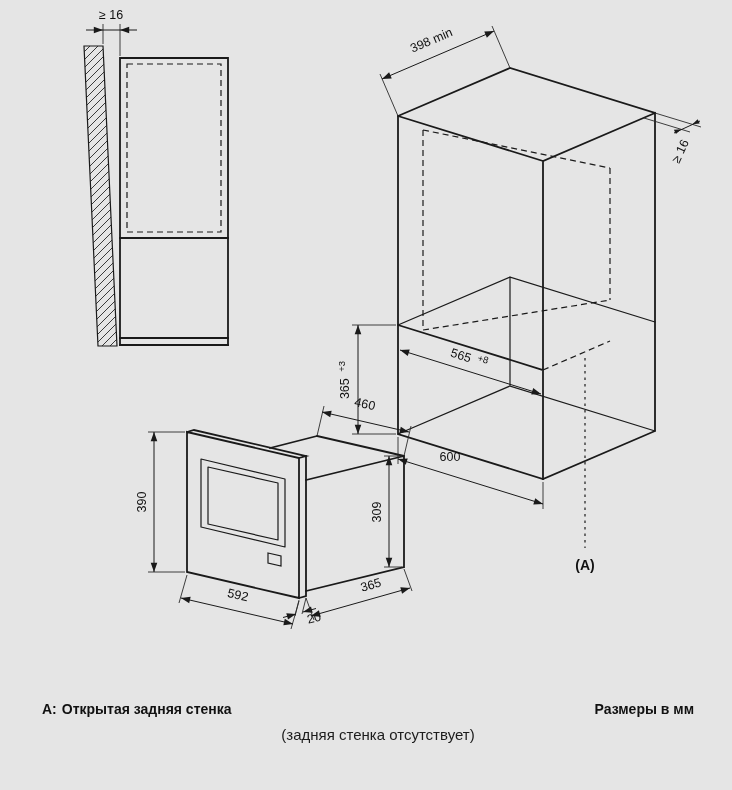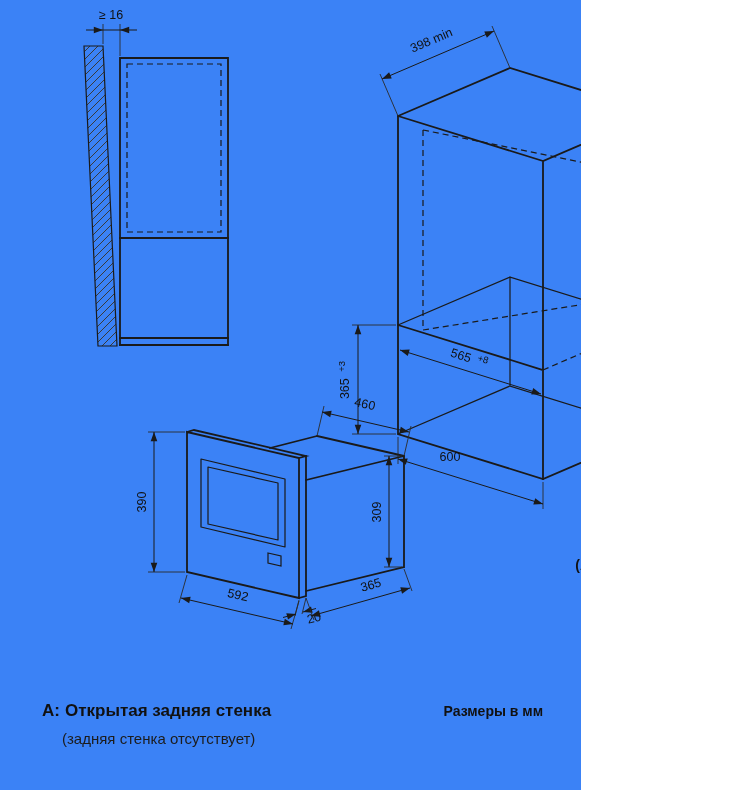--- a/index.html
+++ b/index.html
@@ -1,22 +1,23 @@
 <!DOCTYPE html>
 <html><head>
 <meta charset="utf-8">
 <style>
   html,body{margin:0;padding:0;background:#ffffff;}
   .page{
     position:relative;
-    width:581px;height:790px;
-    background:#3b82f6;
+    width:732px;height:790px;
+    background:#e5e5e5;
     font-family:"Liberation Sans",sans-serif;
     color:#111;
     overflow:hidden;
+    text-align:center;
   }
   svg text{
     font-family:"Liberation Sans",sans-serif;
     font-size:12.5px;
     fill:#111;
   }
   svg .tol{font-size:9.5px;}
   svg .callout{font-size:14px;font-weight:bold;}
   .ln{stroke:#1a1a1a;stroke-width:1.8;fill:none;stroke-linecap:square;stroke-linejoin:miter;}
   .ln2{stroke:#1a1a1a;stroke-width:1.2;fill:none;stroke-linecap:square;}
@@ -24,21 +25,21 @@
   .dot{stroke:#1a1a1a;stroke-width:1.2;fill:none;stroke-dasharray:2.5 4;}
   .ext{stroke:#2a2a2a;stroke-width:0.9;fill:none;}
   .dim{stroke:#1a1a1a;stroke-width:1;fill:none;}
   .arrfill{fill:#1a1a1a;stroke:none;}
   .legend{
     position:absolute;left:42px;right:38px;top:701px;
   }
   .legend-row{
     display:flex;justify-content:space-between;align-items:baseline;
   }
-  .legend-a{font-size:17px;font-weight:700;}
+  .legend-a{font-size:14px;font-weight:700;}
   .legend-a .a-prefix{margin-right:5px;}
   .units{font-size:14px;font-weight:700;}
   .legend-desc{
     margin-top:8px;padding-left:20px;
     font-size:15px;font-weight:400;line-height:19px;color:#1c1c1c;
   }
 </style>
 </head>
 <body>
 

